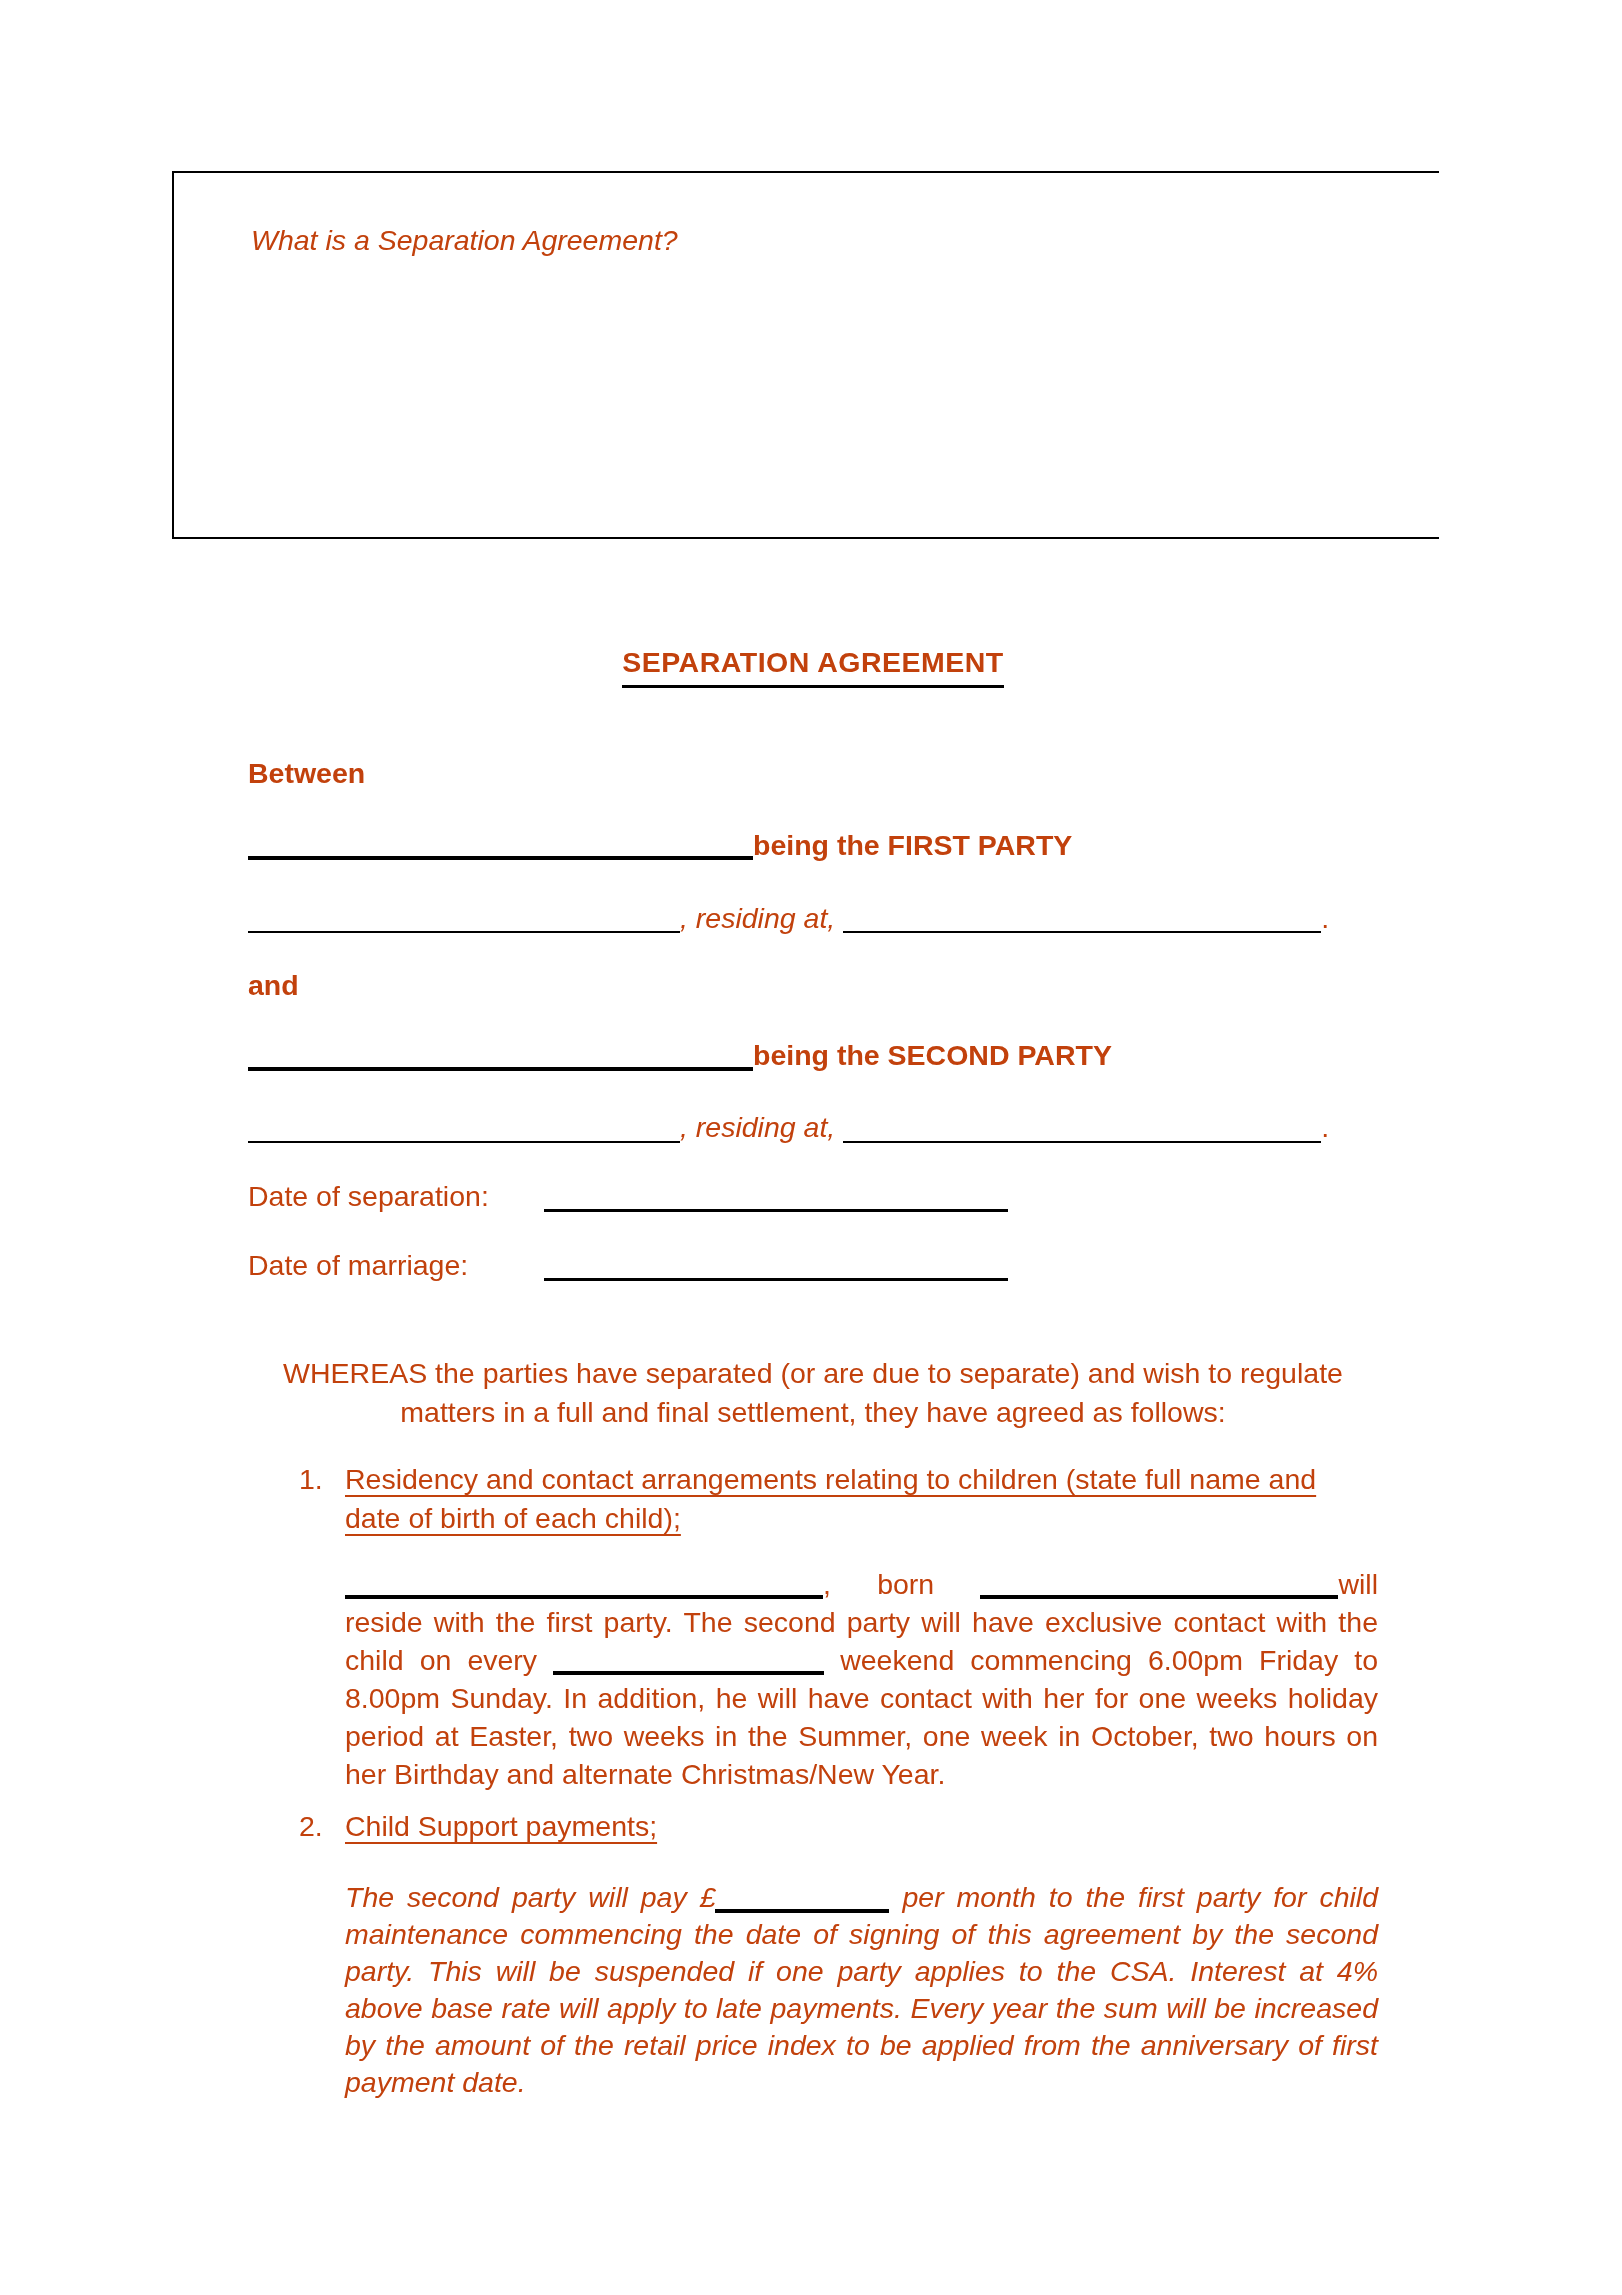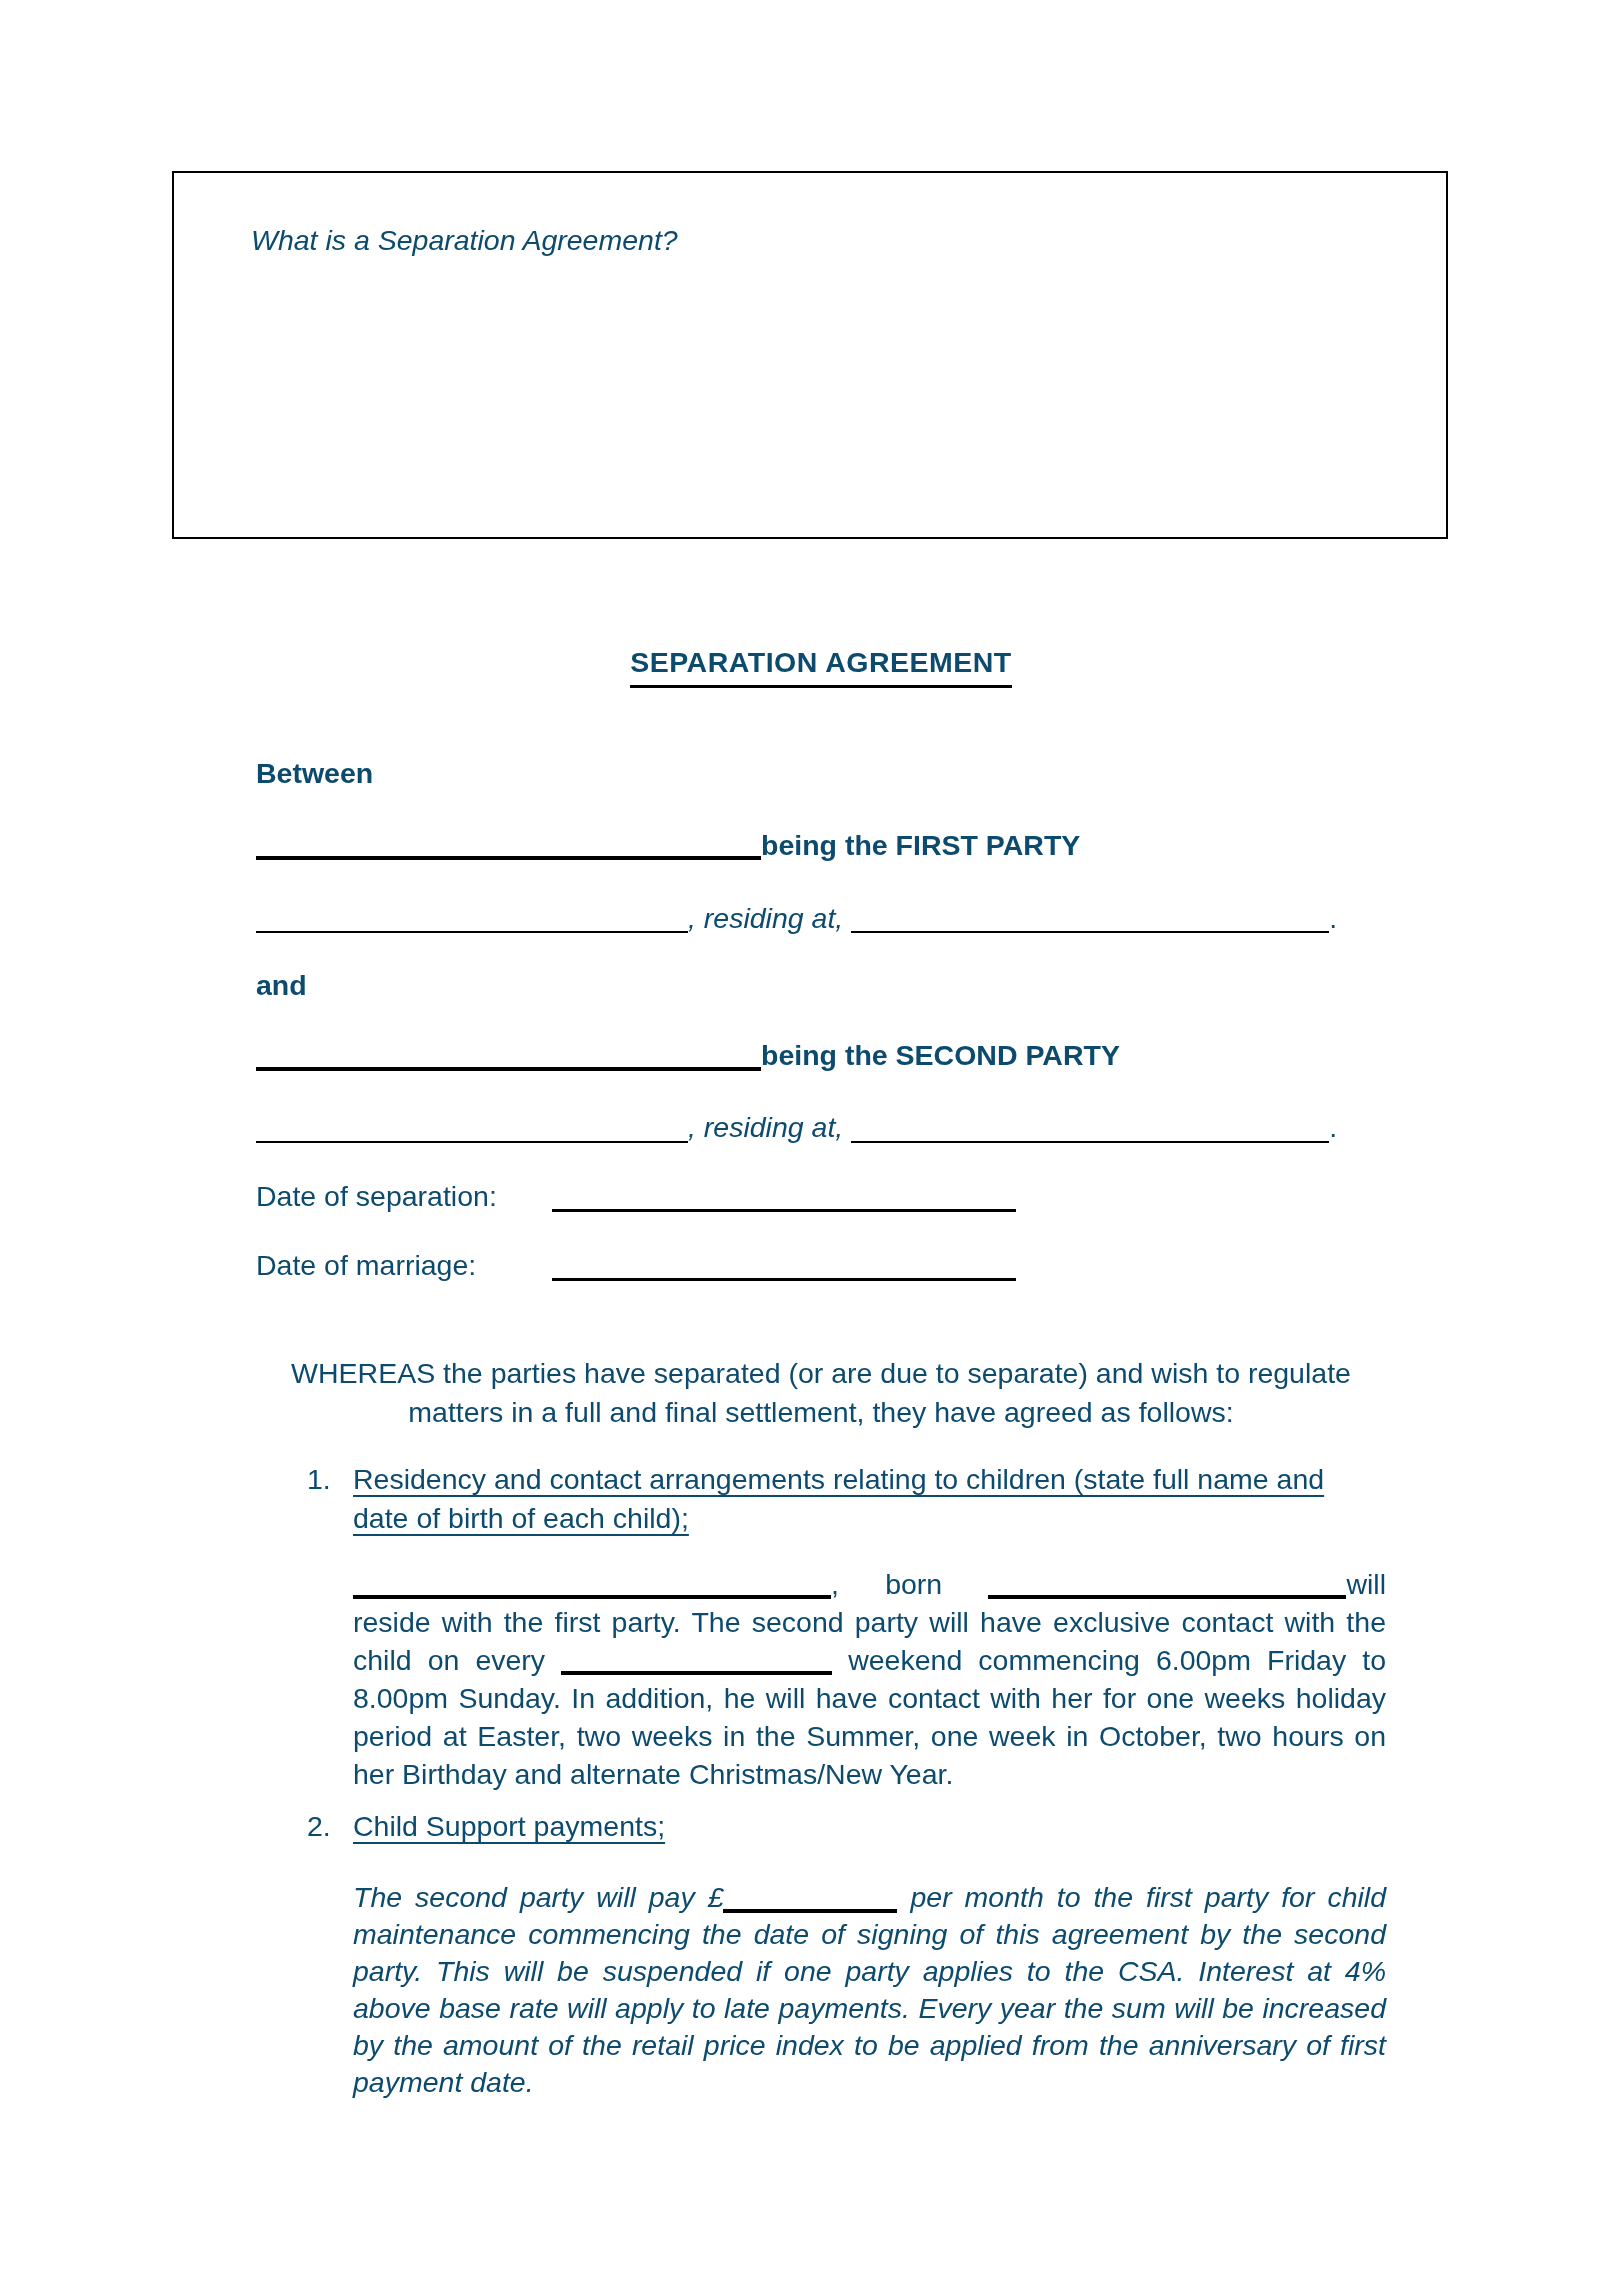--- a/index.html
+++ b/index.html
@@ -1,40 +1,39 @@
 <!DOCTYPE html>
 <html style="font-size:14.7px"><head>
 <meta charset="utf-8">
 <style>
   html,body{margin:0;padding:0;background:#ffffff;}
   .page{
     position:relative;
     width:1439px;height:2296px;
     background:#ffffff;
-    color:#0c4a6e;
+    color:#c2410c;
     font-family:"Liberation Sans", sans-serif;
     font-size:28.5px;
     overflow:hidden;
-    padding-left:12px;
   }
   .notice-box{
     position:absolute;left:172px;top:171px;
     width:1276px;height:368px;
     box-sizing:border-box;
     border:2.8px solid #000;
     padding:48px 72px 0 77px;
     font-style:italic;
   }
   .notice-box p{margin:0;line-height:39px;}
   .nb-q{margin-bottom:29px;}
   .nb-p1{margin-bottom:26px;text-align:justify;}
   .nb-p2{text-align:justify;}
 
   .main{
-    position:absolute;left:256px;top:643px;
+    position:absolute;left:248px;top:643px;
     width:1130px;line-height:39px;
   }
   .title-row{text-align:center;margin:0;}
   .doc-title{
     font-weight:bold;
     display:inline-block;
     padding-bottom:2.8px;
     border-bottom:3.7px solid #000;
     letter-spacing:0.5px;
   }

